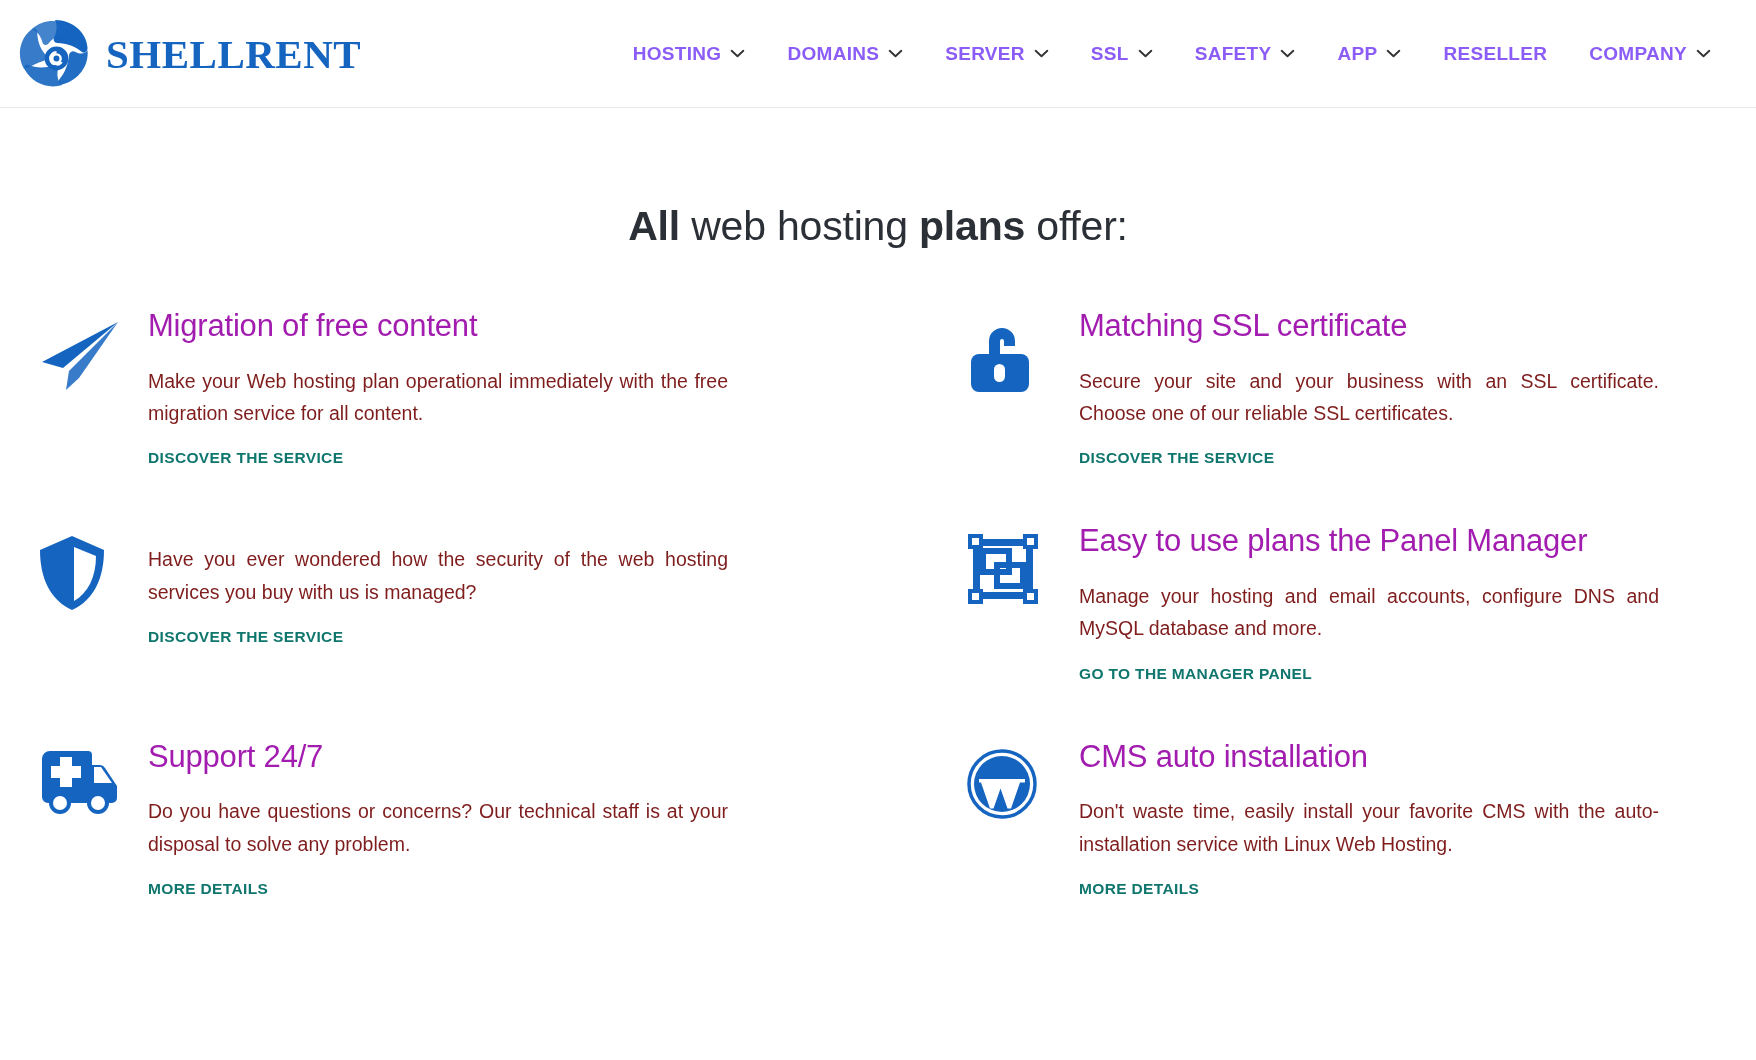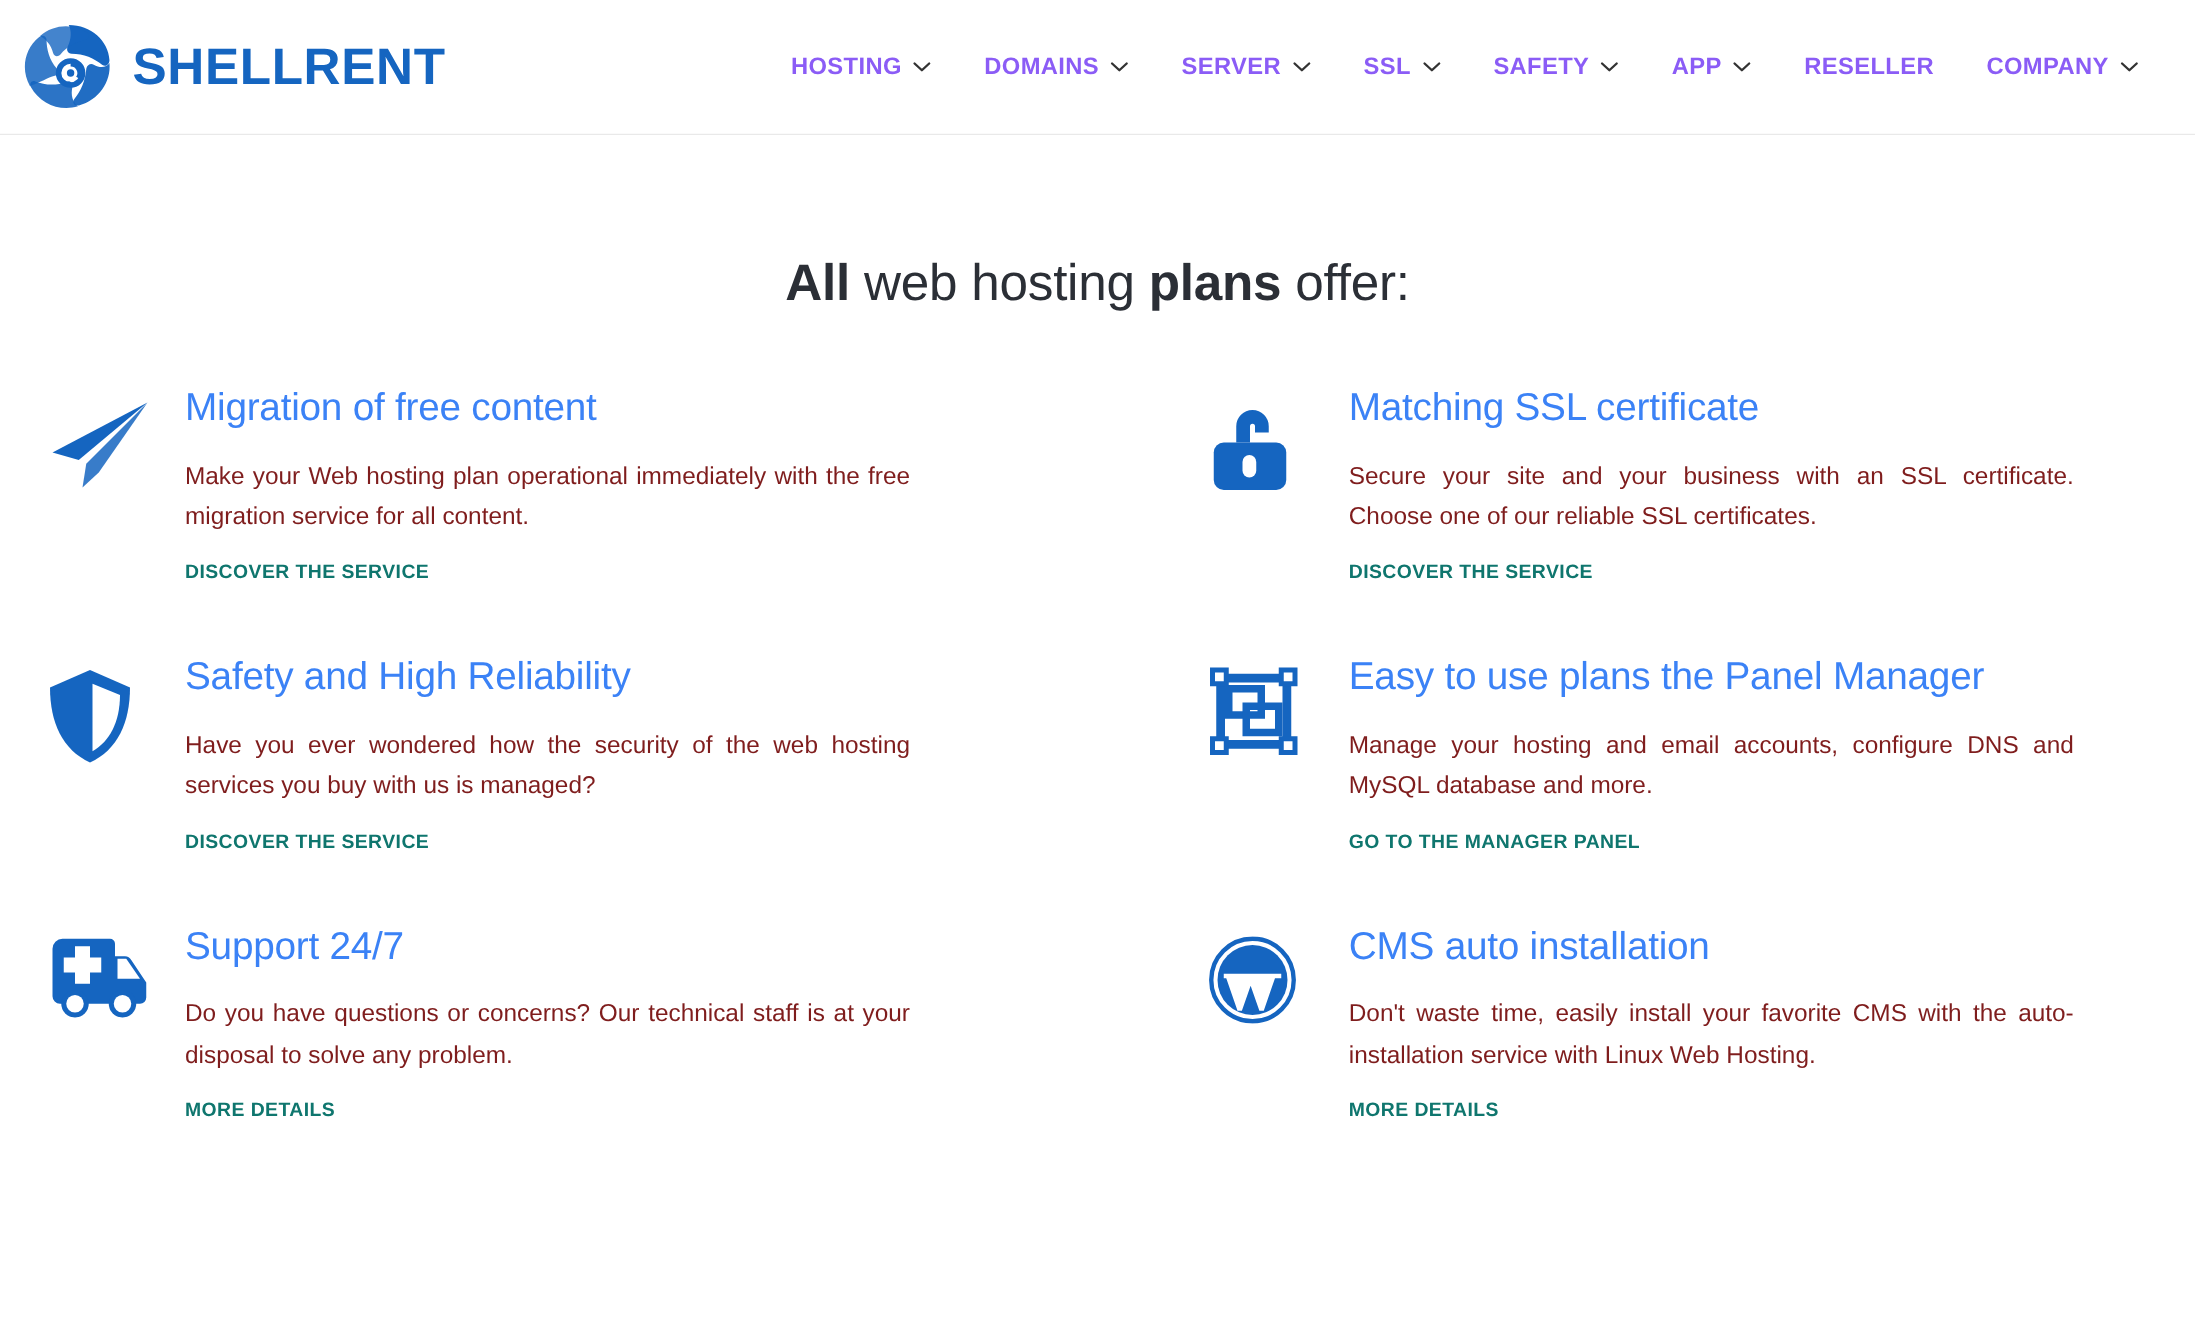--- a/index.html
+++ b/index.html
@@ -29,21 +29,21 @@
     gap: 14px;
     flex: 0 0 auto;
     text-decoration: none;
   }
   .brand-mark { width: 74px; height: 74px; display: block; }
   .brand-text {
     font-size: 41px;
     font-weight: bold;
     letter-spacing: 0.5px;
     color: #1565c0;
-    font-family: Liberation Sans, sans-serif;
+    font-family: Liberation Serif, serif;
   }
 
   .main-nav {
     flex: 1 1 auto;
     display: flex;
     align-items: center;
     justify-content: flex-end;
     gap: 0px;
     padding-right: 2px;
   }
@@ -99,21 +99,21 @@
     justify-content: flex-start;
     align-items: flex-start;
   }
   .feature-icon svg { display: block; }
 
   .feature-body { padding-top: 0; }
 
   .feature-title {
     font-size: 31px;
     font-weight: 400;
-    color: #3b82f6;
+    color: #a21caf;
     line-height: 1.18;
     letter-spacing: -0.2px;
   }
 
   .feature-desc {
     margin-top: 20px;
     font-size: 19.5px;
     line-height: 1.66;
     color: #7f1d1d;
     text-align: justify;
@@ -263,21 +263,20 @@
     </article>
 
     <article class="feature">
       <div class="feature-icon">
         <svg width="72" height="80" viewBox="0 0 72 80">
           <path d="M36 3 L68 17 C68 45 58 67 36 77 C14 67 4 45 4 17 Z" fill="#1565c0"></path>
           <path d="M38 14 L60 23 C60 44 52 60 38 68 Z" fill="#ffffff"></path>
         </svg>
       </div>
       <div class="feature-body">
-        <h2 class="feature-title">Safety and High Reliability</h2>
         <p class="feature-desc">Have you ever wondered how the security of the web hosting services you buy with us is managed?</p>
         <a class="feature-link" href="#">DISCOVER THE SERVICE</a>
       </div>
     </article>
 
     <article class="feature">
       <div class="feature-icon">
         <svg width="72" height="72" viewBox="0 0 72 72">
           <g fill="#1565c0">
             <rect x="8" y="6" width="56" height="7"></rect>

